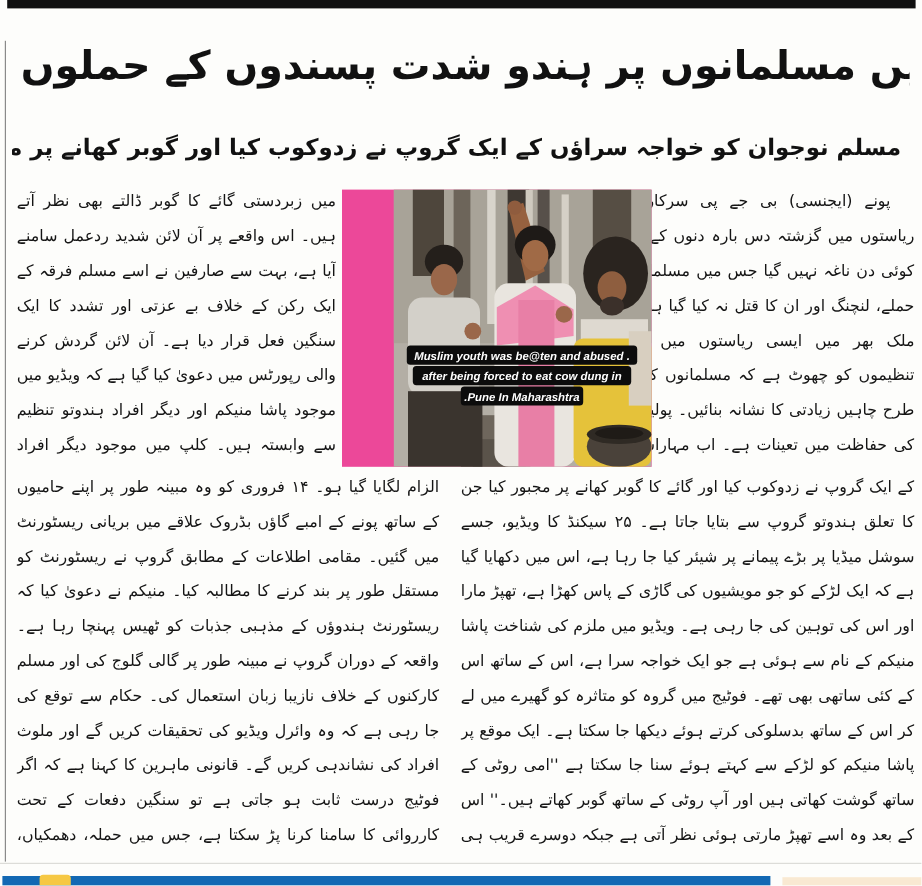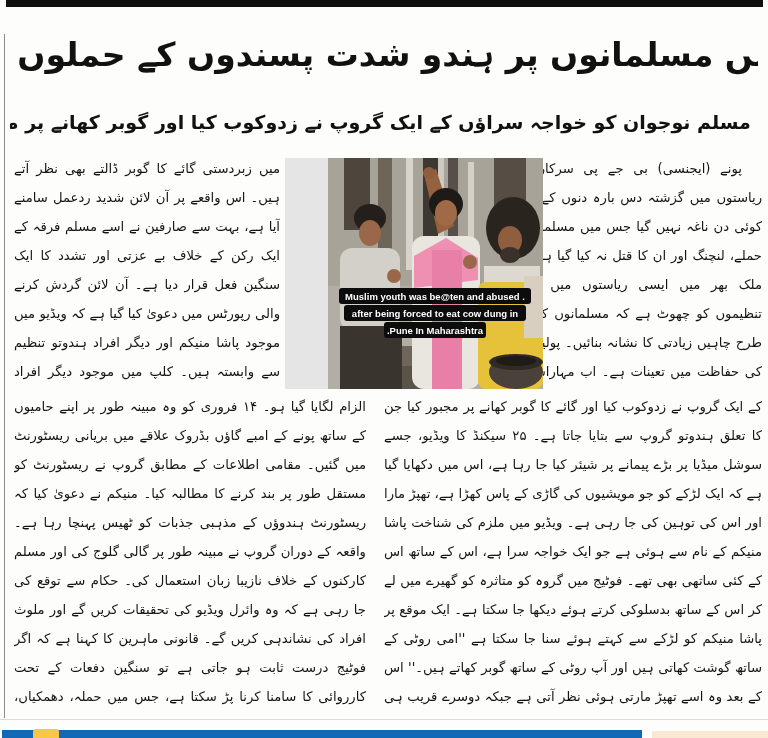--- a/index.html
+++ b/index.html
@@ -38,21 +38,22 @@
     color:#141414;
     overflow:hidden;
   }
   .col1-top{right:6px;top:154px;width:258px;height:236px;text-indent:20px;}
   .col2-top{left:14px;top:154px;width:266px;height:236px;}
   .col1-bottom{right:6px;top:392px;width:378px;height:324px;}
   .col2-bottom{left:14px;top:392px;width:352px;height:324px;}
 
   .photo{
     position:absolute;left:285px;top:158px;width:258px;height:231px;
-    background:#e5e5e5;
+    background:#ec4899;
+    font-style:italic;
   }
   .photo svg{display:block;width:215px;height:231px;}
   .caption-text{
     font-family:"Liberation Sans",sans-serif;
     font-weight:bold;
     font-size:9.5px;
     fill:#ffffff;
   }
 
   .footer-blue-bar{position:absolute;left:2px;top:730px;width:640px;height:8px;background:#1268b3;}

